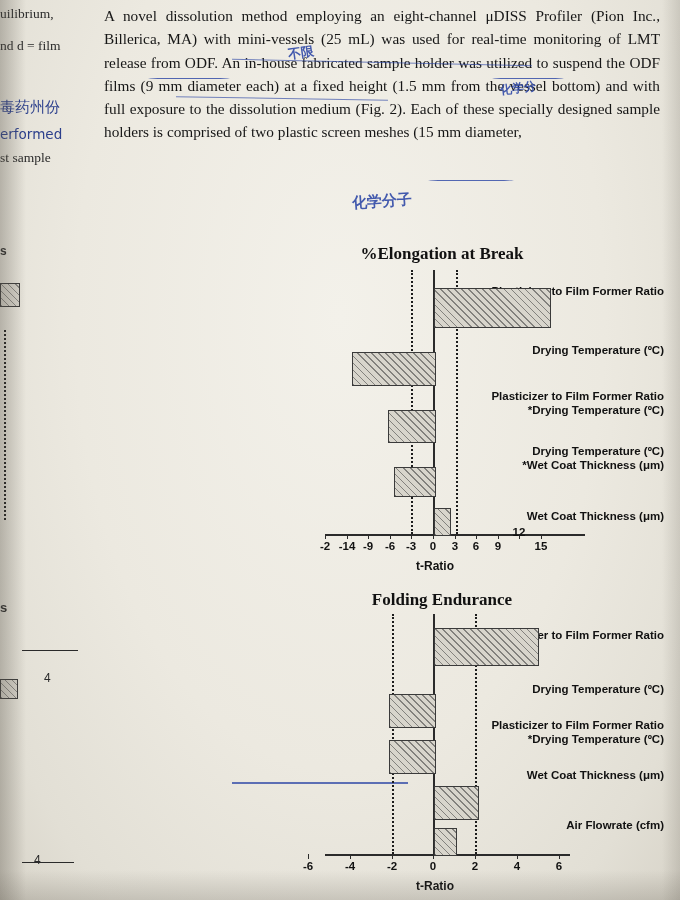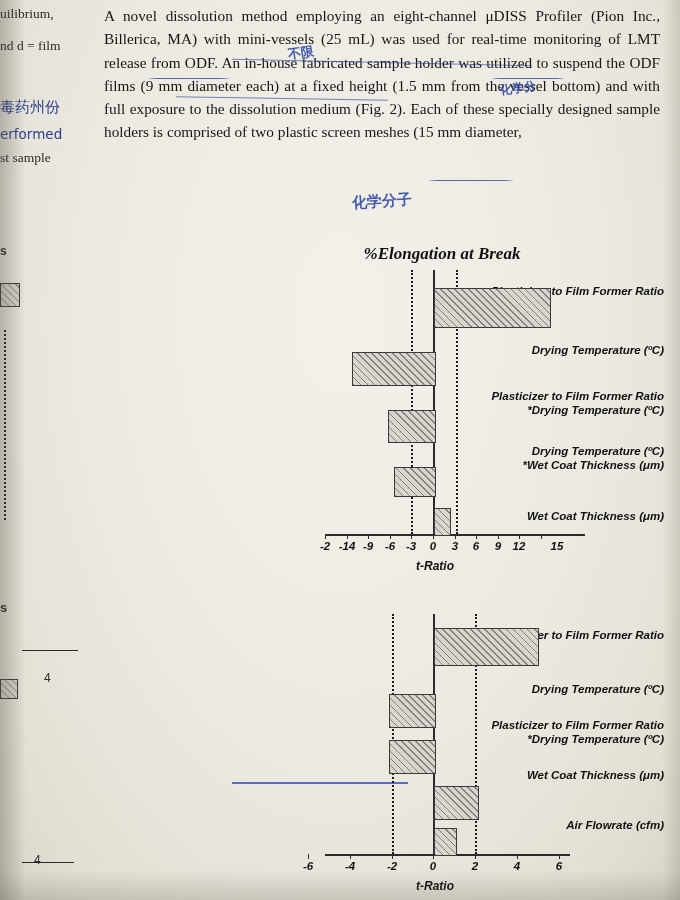--- a/index.html
+++ b/index.html
@@ -63,21 +63,21 @@
     opacity:.8;
     border-radius:40%;
   }
   .ul2{
     position:absolute;
     border-bottom:1.4px solid #2c46a6;
     opacity:.65;
   }
 
   
-  .chart{position:absolute;font-style:italic;}
+  .chart{position:absolute;}
   .chart-title{
     text-align:center;font-weight:700;font-size:17px;
     font-family:"Liberation Serif", serif;
     color:#111;
   }
   .labels{position:absolute;left:0;top:0;width:100%;}
   .lab{
     position:absolute;right:0;text-align:right;
     font-family:"Liberation Sans", sans-serif;
     font-weight:700;font-size:11.5px;line-height:1.22;
@@ -191,28 +191,29 @@
 
     <div class="ticklabel" style="left:-14px;top:270px;width:28px;">-2</div>
     <div class="ticklabel" style="left:8px;top:270px;width:28px;">-14</div>
     <div class="ticklabel" style="left:31px;top:270px;width:24px;">-9</div>
     <div class="ticklabel" style="left:53px;top:270px;width:24px;">-6</div>
     <div class="ticklabel" style="left:74px;top:270px;width:24px;">-3</div>
     <div class="ticklabel" style="left:98px;top:270px;width:20px;">0</div>
     <div class="ticklabel" style="left:120px;top:270px;width:20px;">3</div>
     <div class="ticklabel" style="left:141px;top:270px;width:20px;">6</div>
     <div class="ticklabel" style="left:163px;top:270px;width:20px;">9</div>
-    <div class="ticklabel" style="left:182px;top:270px;width:24px;">12</div>
-    <div class="ticklabel" style="left:220px;top:270px;width:24px;">15</div>
+    <div class="ticklabel" style="left:182px;top:256px;width:24px;">12</div>
+    <div class="ticklabel" style="left:204px;top:270px;width:24px;">15</div>
 
     <div class="axis-title" style="left:-20px;top:289px;width:260px;">t-Ratio</div>
   </div>
 </div>
 
 <div class="chart" style="left:92px;top:590px;width:572px;height:300px;">
+  <div class="chart-title" style="position:absolute;left:140px;top:0;width:420px;">Folding Endurance</div>
 
   <div class="labels">
     <div class="lab" style="top:38px;width:228px;">Plasticizer to Film Former Ratio</div>
     <div class="lab" style="top:92px;width:228px;">Drying Temperature (ºC)</div>
     <div class="lab" style="top:128px;width:228px;white-space:pre-line;">Plasticizer to Film Former Ratio
 *Drying Temperature (ºC)</div>
     <div class="lab" style="top:178px;width:228px;">Wet Coat Thickness (μm)</div>
     <div class="lab" style="top:228px;width:228px;">Air Flowrate (cfm)</div>
   </div>
   <div class="lab-ul" style="left:140px;top:192px;width:176px;"></div>

